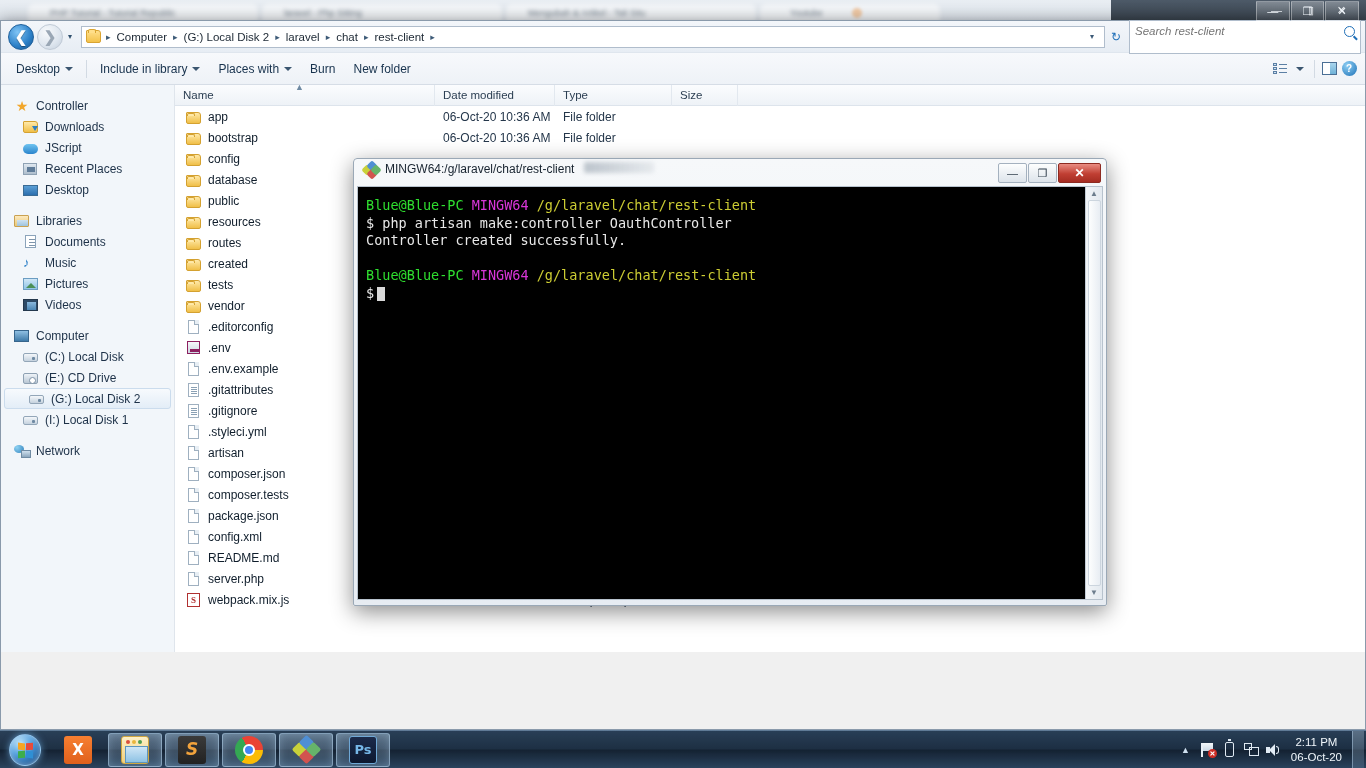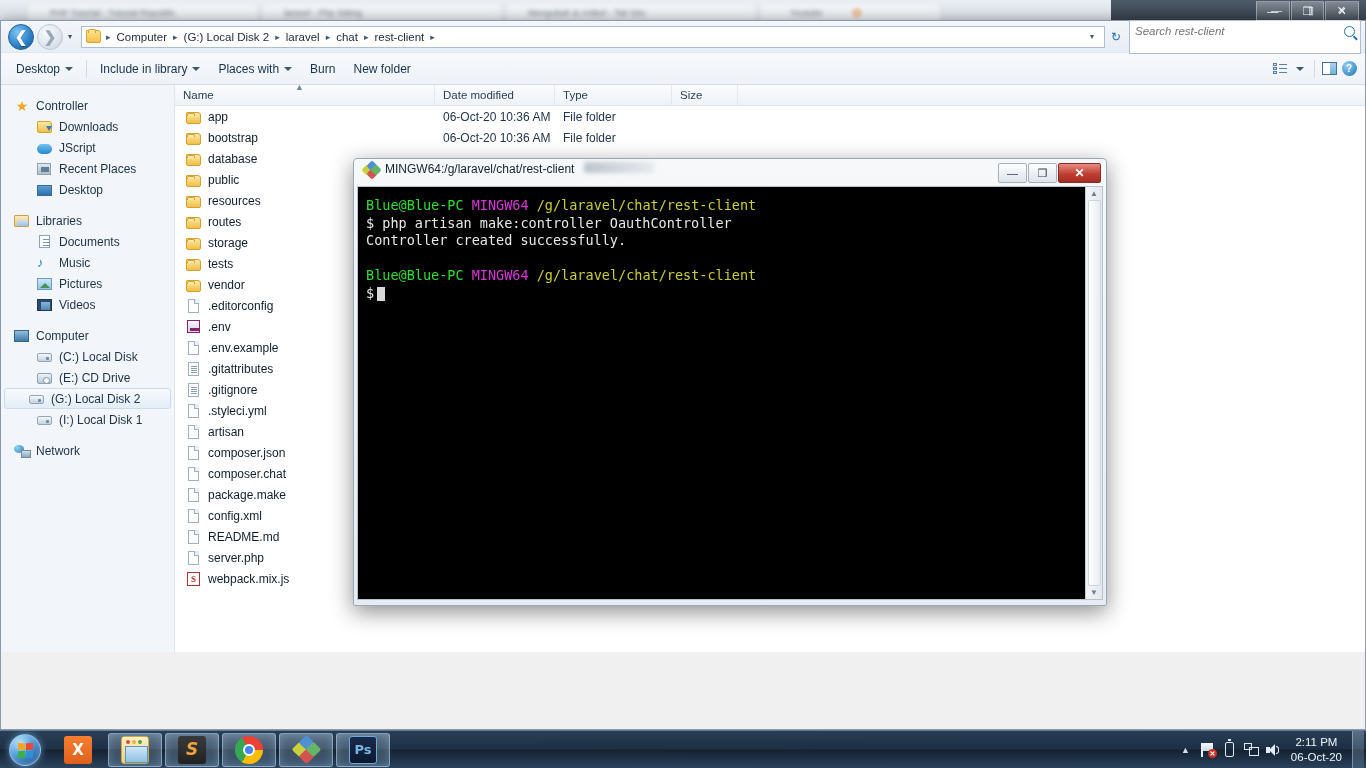--- a/index.html
+++ b/index.html
@@ -135,21 +135,21 @@
     color:#fff;font-size:10px;font-weight:bold;display:flex;align-items:center;justify-content:center;}
 
   
   #expbody{ display:flex; height:567px; background:#fff;}
   #sidebar{
     width:174px; background:#f2f6fa; border-right:1px solid #dfe5ec;
     padding-top:10px; font-size:12px; color:#1d3148; overflow:hidden;
   }
   .navgroup{ margin-bottom:10px; }
   .navrow{ display:flex; align-items:center; height:21px; padding-left:13px; gap:6px; white-space:nowrap;}
-  .navrow.child{ padding-left:36px;}
+  .navrow.child{ padding-left:22px;}
   .navrow.selected{
     background:linear-gradient(180deg,#f7fafd,#e3edf7);
     border:1px solid #cbdced; border-radius:3px; margin:0 3px; padding-left:24px; height:21px;
   }
   .nicon{width:16px;height:14px;flex:0 0 16px;position:relative;}
   
   .ic-star{ color:#f2a72c; font-size:14px; line-height:14px; text-align:center;}
   .ic-folder{background:linear-gradient(180deg,#ffe9a8,#f0bf48);border:1px solid #d5a231;
     border-radius:1px 3px 2px 2px; width:15px;height:12px;margin-top:1px;}
   .ic-folder.dl:after{content:"";position:absolute;left:8px;top:4px;width:0;height:0;
@@ -620,20 +620,31 @@
             </div>
             <div class="fdate">06-Oct-20 10:36 AM</div>
             <div class="ftype">File folder</div>
             <div class="fsize"></div>
           </div>
           <div class="frow">
             <div class="fname">
               <span class="fi">
                 <span class="fi-folder" style="position: absolute;"></span>
               </span>
+              <span>config</span>
+            </div>
+            <div class="fdate"></div>
+            <div class="ftype"></div>
+            <div class="fsize"></div>
+          </div>
+          <div class="frow">
+            <div class="fname">
+              <span class="fi">
+                <span class="fi-folder" style="position: absolute;"></span>
+              </span>
               <span>database</span>
             </div>
             <div class="fdate"></div>
             <div class="ftype"></div>
             <div class="fsize"></div>
           </div>
           <div class="frow">
             <div class="fname">
               <span class="fi">
                 <span class="fi-folder" style="position: absolute;"></span>
@@ -664,21 +675,21 @@
             </div>
             <div class="fdate"></div>
             <div class="ftype"></div>
             <div class="fsize"></div>
           </div>
           <div class="frow">
             <div class="fname">
               <span class="fi">
                 <span class="fi-folder" style="position: absolute;"></span>
               </span>
-              <span>storage</span>
+              <span>created</span>
             </div>
             <div class="fdate"></div>
             <div class="ftype"></div>
             <div class="fsize"></div>
           </div>
           <div class="frow">
             <div class="fname">
               <span class="fi">
                 <span class="fi-folder" style="position: absolute;"></span>
               </span>
@@ -785,32 +796,32 @@
             </div>
             <div class="fdate"></div>
             <div class="ftype"></div>
             <div class="fsize"></div>
           </div>
           <div class="frow">
             <div class="fname">
               <span class="fi">
                 <span class="fi-file" style="position: absolute;"></span>
               </span>
-              <span>composer.chat</span>
+              <span>composer.tests</span>
             </div>
             <div class="fdate"></div>
             <div class="ftype"></div>
             <div class="fsize"></div>
           </div>
           <div class="frow">
             <div class="fname">
               <span class="fi">
                 <span class="fi-file" style="position: absolute;"></span>
               </span>
-              <span>package.make</span>
+              <span>package.json</span>
             </div>
             <div class="fdate"></div>
             <div class="ftype"></div>
             <div class="fsize"></div>
           </div>
           <div class="frow">
             <div class="fname">
               <span class="fi">
                 <span class="fi-file" style="position: absolute;"></span>
               </span>

